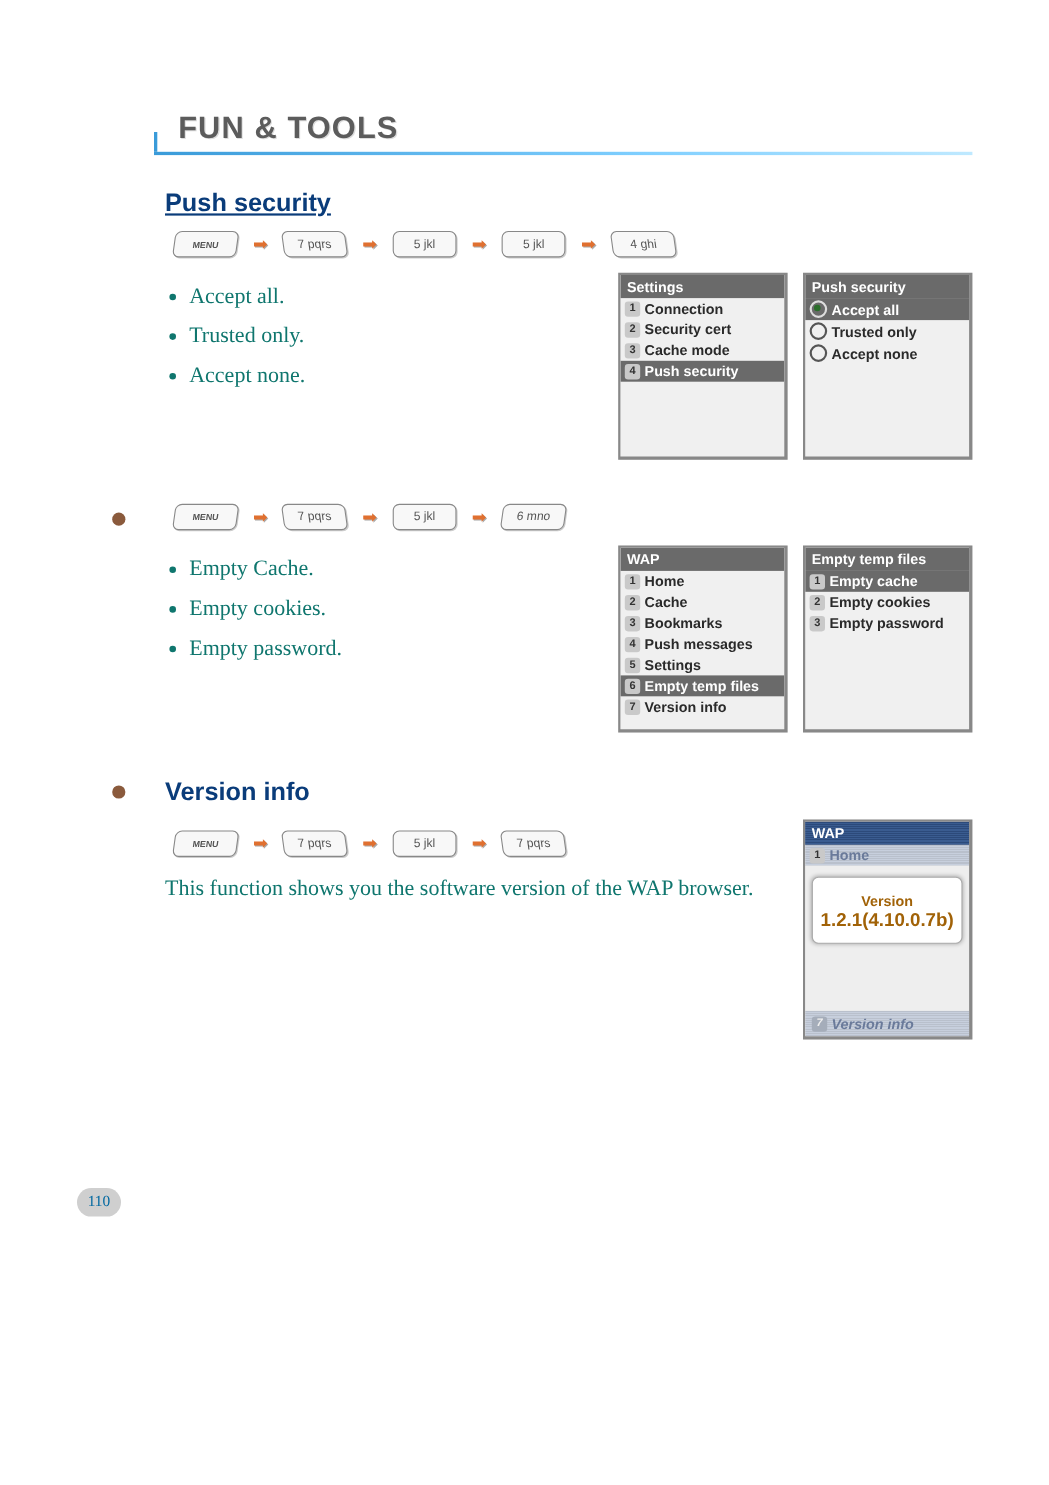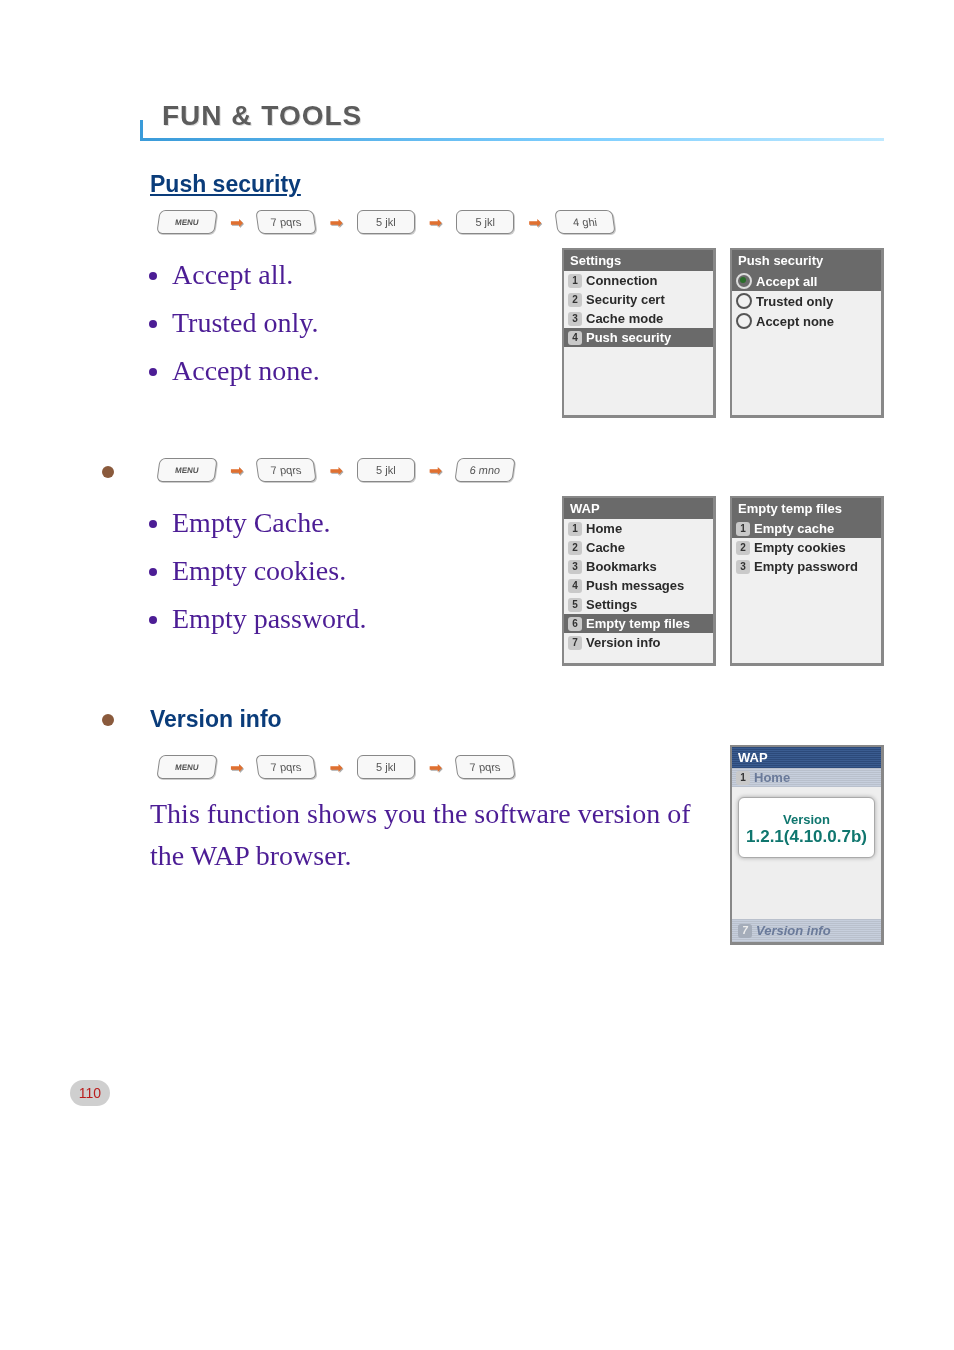--- a/index.html
+++ b/index.html
@@ -97,22 +97,22 @@
     text-shadow: 1px 1px 0 #aaa;
   }
   .body-row {
     display: flex;
     align-items: flex-start;
     margin-left: 30px;
     gap: 20px;
   }
   .body-text {
     flex: 1;
-    font-size: 28px;
-    color: #4c1d95;
+    font-size: 20px;
+    color: #0f766e;
     line-height: 1.5;
   }
   .body-text ul {
     list-style: disc;
     margin: 6px 0 0 22px;
     padding: 0;
   }
   .body-text li { margin-bottom: 6px; }
   .body-text p { margin: 6px 0 0 0; }
 
@@ -197,21 +197,21 @@
   }
   .popup {
     margin: 10px 6px;
     background: #fff;
     border: 1px solid #aaa;
     border-radius: 6px;
     box-shadow: 0 0 4px rgba(0,0,0,.3);
     text-align: center;
     padding: 14px 4px 10px;
     font-weight: bold;
-    color: #0f766e;
+    color: #a16207;
   }
   .popup .v1 { font-size: 13px; }
   .popup .v2 { font-size: 17px; }
   .blue-bottom {
     background-image: repeating-linear-gradient(0deg,#b9c0cc,#b9c0cc 1px,#c7cfdd 1px,#c7cfdd 2px);
     color: #6a7a9a;
     font-style: italic;
     padding: 4px 6px;
     display: flex;
     align-items: center;
@@ -237,22 +237,22 @@
     left: 70px;
     bottom: 60px;
     width: 40px;
     height: 26px;
     background: #cfcfcf;
     border-radius: 13px;
     display: flex;
     align-items: center;
     justify-content: center;
     font-size: 14px;
-    font-family: Liberation Sans, sans-serif;
-    color: #b91c1c;
+    font-family: Liberation Serif, serif;
+    color: #0369a1;
   }
 </style>
 </head>
 <body>
 
 <div class="page">
 
   <h1 class="page-title">FUN &amp; TOOLS</h1>
   <div class="title-rule-wrap">
     <div class="title-tick"></div>

